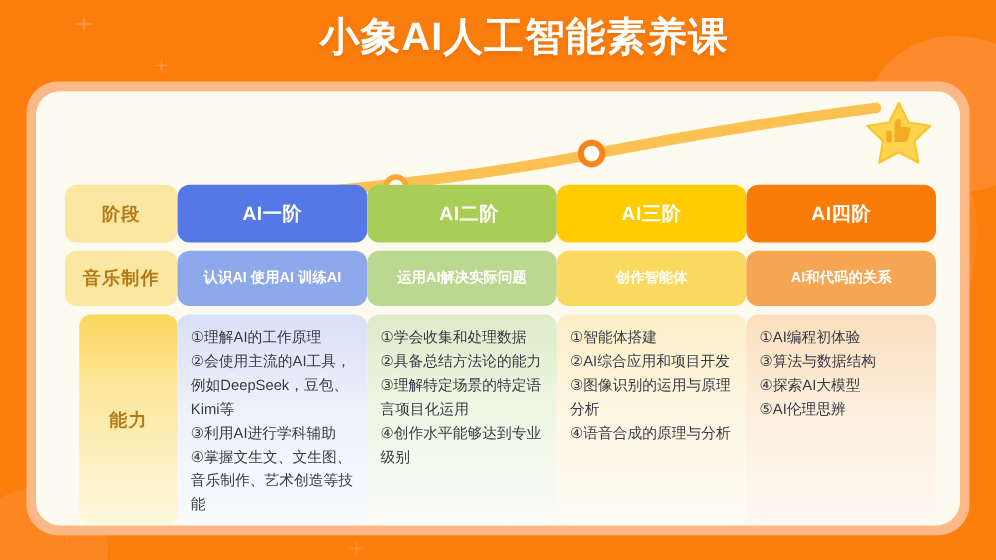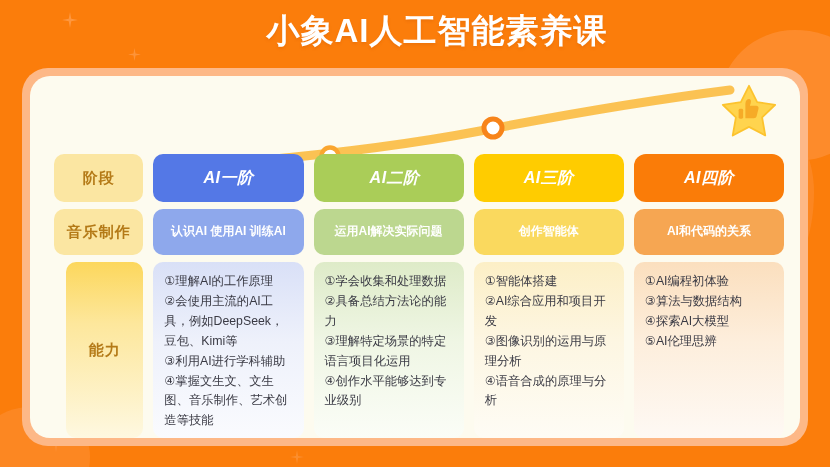--- a/index.html
+++ b/index.html
@@ -71,34 +71,33 @@
     right: 22px; top: 8px;
     z-index: 6;
   }
 
   
   .table {
     position: absolute;
     left: 24px; top: 78px;
     width: 730px;
     display: flex;
-    gap: 10px;
+    gap: 0;
     z-index: 5;
   }
   .col { display: flex; flex-direction: column; gap: 7px; }
   .col-label { width: 94px; }
   .col-stage { width: 158px; }
 
   .cell-head {
     height: 48px;
     border-radius: 10px;
     display: flex; align-items: center; justify-content: center;
     color: #fff; font-size: 16px; font-weight: bold;
     letter-spacing: .5px;
-    font-style: italic;
   }
   .cell-goal {
     height: 46px;
     border-radius: 10px;
     display: flex; align-items: center; justify-content: center;
     color: #fff; font-size: 12px; font-weight: bold;
     text-align: center; padding: 0 6px;
     line-height: 1.3;
   }
   .cell-body {
@@ -126,21 +125,21 @@
     height: 176px;
     background: linear-gradient(180deg, #FCD95F 0%, #FDE徐9A 30%, #FEF7DC 100%);
     margin-left: 12px;
   }
   .lbl-body { background: linear-gradient(180deg, #FCD75C 0%, #FDE79C 35%, #FEF8E0 100%); }
 
   
   .h-blue   { background: #5478E6; }
   .h-green  { background: #AACD58; padding-left: 12px; }
   .h-yellow { background: #FFCC00; }
-  .h-orange { background: #FA7C08; border-radius: 12px; }
+  .h-orange { background: #FA7C08; }
 
   .g-blue   { background: #8EA8EC; }
   .g-green  { background: #BCD78F; }
   .g-yellow { background: #FAD95E; }
   .g-orange { background: #F6A652; }
 
   .b-blue   { background: linear-gradient(180deg, #D9E0F7 0%, #EEF1FB 45%, #FAFBFE 100%); }
   .b-green  { background: linear-gradient(180deg, #DEEBC8 0%, #EFF6E4 45%, #FBFDF7 100%); }
   .b-yellow { background: linear-gradient(180deg, #FCEFC6 0%, #FDF6E2 45%, #FEFCF5 100%); }
   .b-orange { background: linear-gradient(180deg, #FBDFBE 0%, #FDEEDC 45%, #FEF9F4 100%); }

